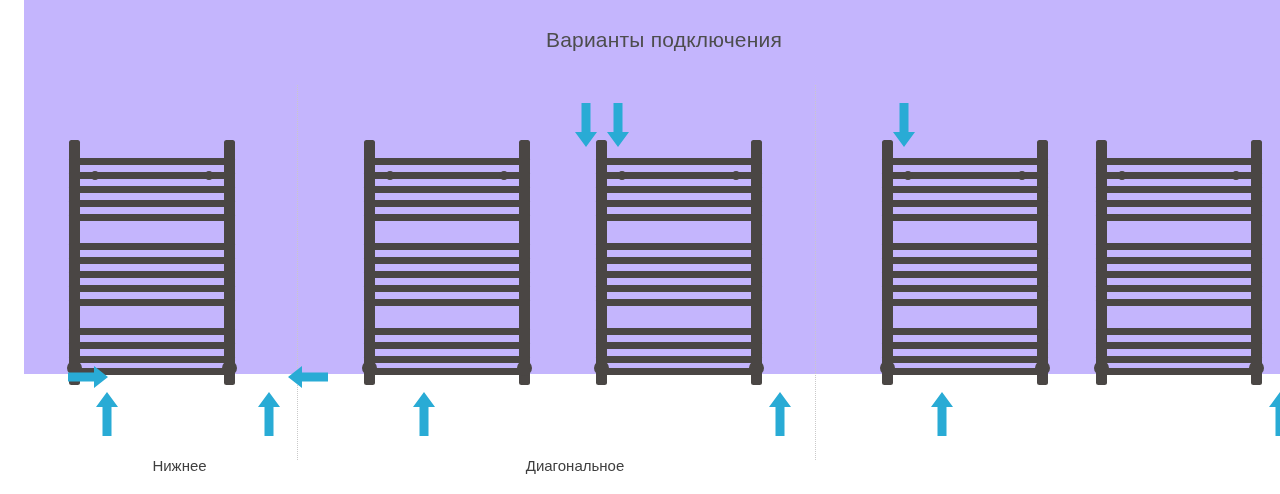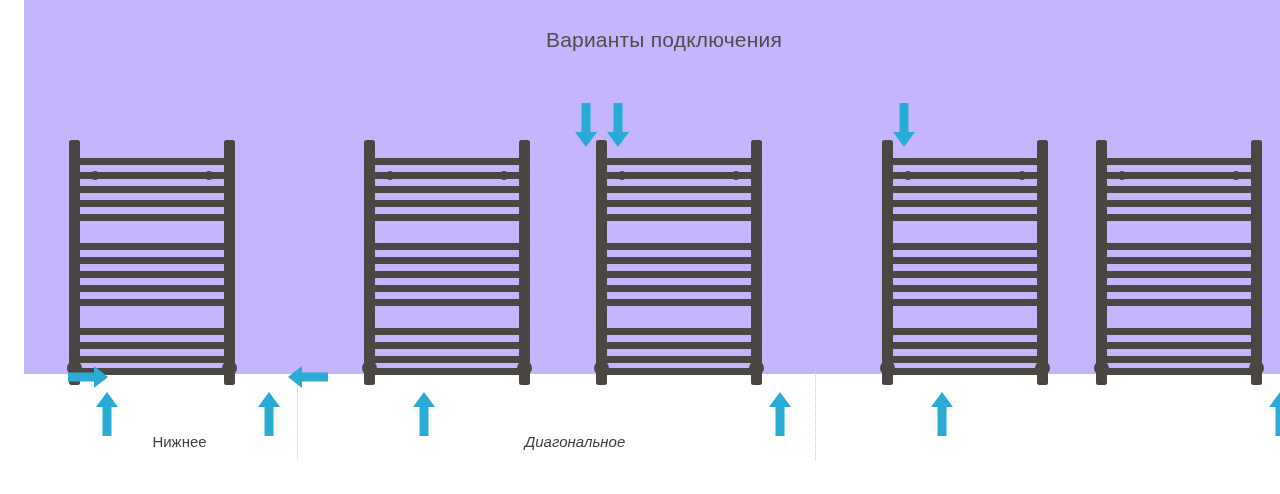--- a/index.html
+++ b/index.html
@@ -32,21 +32,21 @@
     height: 375px;
     border-left: 1px dotted #c9c9c9;
   }
   .group {
     position: absolute;
     top: 0;
     height: 494px;
   }
   .group-label {
     position: absolute;
-    bottom: 44px;
+    bottom: 20px;
     width: 100%;
     text-align: center;
     font-size: 15px;
     color: #3f3f3f;
     white-space: nowrap;
     padding-left: 38px;
   }
   .rad {
     position: absolute;
   }
@@ -105,21 +105,21 @@
       <path d="M11 0 L22 15 L15.5 15 L15.5 44 L6.5 44 L6.5 15 L0 15 Z" fill="#29abd5"></path>
           </svg>
         </div>
         <div class="arrow" style="left: 234px; top: 392px;">
           <svg width="22" height="44" viewBox="0 0 22 44" xmlns="http://www.w3.org/2000/svg">
       <path d="M11 0 L22 15 L15.5 15 L15.5 44 L6.5 44 L6.5 15 L0 15 Z" fill="#29abd5"></path>
           </svg>
         </div>
         <div class="group-label">Нижнее</div>
       </div>
-      <div class="group" style="left: 273px; width: 518px; font-style: italic;">
+      <div class="group" style="left: 273px; width: 518px;">
         <div class="rad" style="left: 60px; top: 140px;">
           <svg width="180" height="245" viewBox="0 0 180 245" xmlns="http://www.w3.org/2000/svg">
             <rect x="7" y="0" width="11" height="245" rx="2.5" fill="#4a4644"></rect>
             <rect x="162" y="0" width="11" height="245" rx="2.5" fill="#4a4644"></rect>
             <circle cx="12.5" cy="228" r="7.5" fill="#4a4644"></circle>
             <circle cx="167.5" cy="228" r="7.5" fill="#4a4644"></circle>
             <rect x="7" y="18" width="166" height="7" rx="1.5" fill="#4a4644"></rect>
             <rect x="7" y="32" width="166" height="7" rx="1.5" fill="#4a4644"></rect>
             <rect x="7" y="46" width="166" height="7" rx="1.5" fill="#4a4644"></rect>
             <rect x="7" y="60" width="166" height="7" rx="1.5" fill="#4a4644"></rect>

